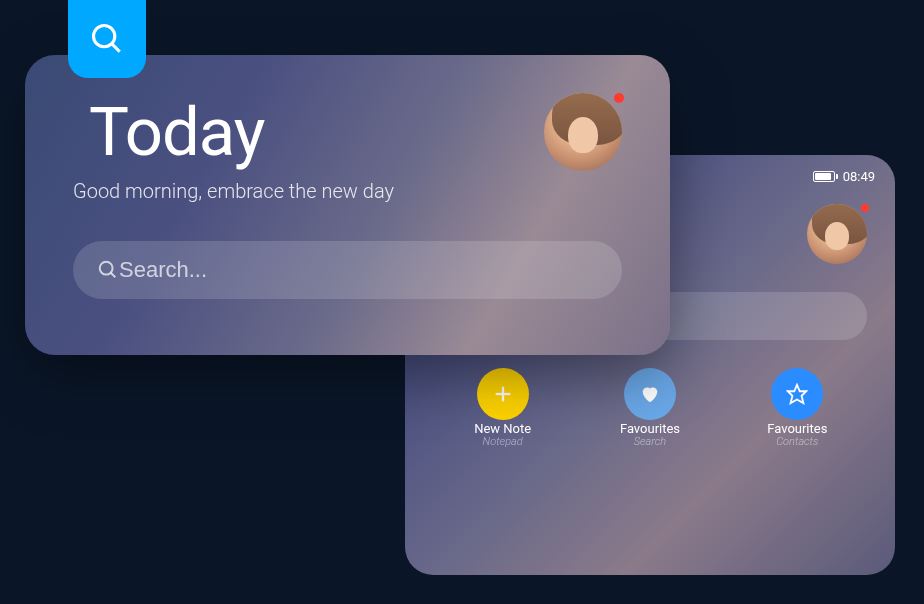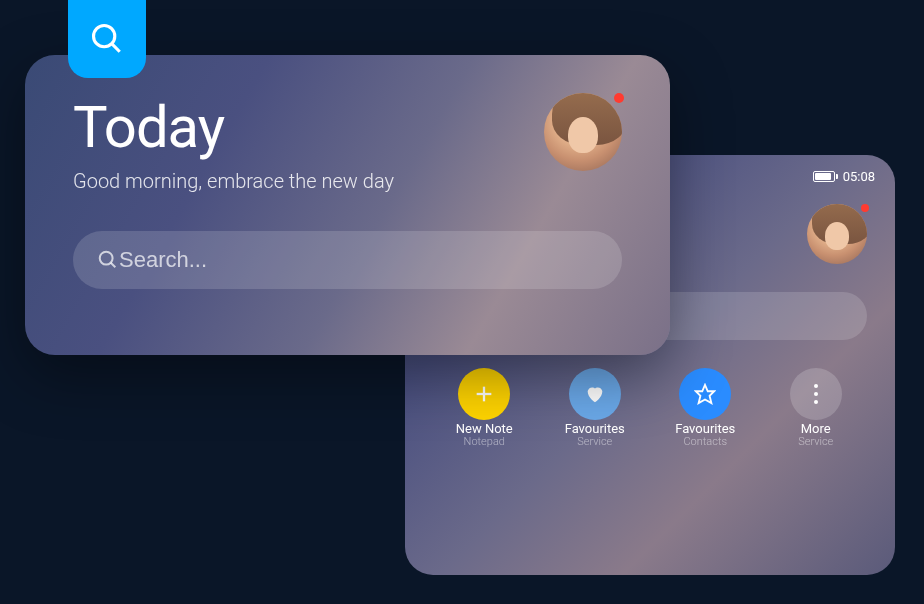--- a/index.html
+++ b/index.html
@@ -181,20 +181,21 @@
       font-size: 13px;
       font-weight: 400;
       white-space: nowrap;
     }
     
     .shortcut-sub {
       color: rgba(255,255,255,0.5);
       font-size: 11px;
       font-weight: 300;
       margin-top: -2px;
+      font-style: italic;
     }
     
     
     .card-front {
       position: absolute;
       left: 25px;
       top: 55px;
       width: 645px;
       height: 300px;
       border-radius: 30px;
@@ -205,23 +206,24 @@
     
     .card-front .header {
       display: flex;
       justify-content: space-between;
       align-items: flex-start;
       padding: 38px 48px 0 48px;
     }
     
     .card-front .title {
       color: #fff;
-      font-size: 58px;
+      font-size: 67px;
       font-weight: 400;
       letter-spacing: -1px;
+      margin-left: 16px;
     }
     
     .card-front .greeting {
       color: rgba(255,255,255,0.85);
       font-size: 20px;
       font-weight: 300;
       margin-top: 8px;
     }
     
     .card-front .avatar {
@@ -283,21 +285,21 @@
       background: #fff;
       border-radius: 50%;
     }
   </style>
 </head>
 <body>
 
 <div class="card-back">
   <div class="status-bar">
     <span class="battery-icon"></span>
-    <span>05:08</span>
+    <span>08:49</span>
   </div>
 
   <div class="header">
     <div class="title-block">
       <div class="greeting">new day</div>
     </div>
     <div class="avatar-wrap">
       <div class="avatar"></div>
       <div class="dot"></div>
     </div>
@@ -322,42 +324,31 @@
       <span class="shortcut-title">New Note</span>
       <span class="shortcut-sub">Notepad</span>
     </div>
     <div class="shortcut">
       <div class="shortcut-icon ic-lightblue">
         <svg width="22" height="22" viewBox="0 0 24 24" fill="#fff">
             <path d="M12 21s-8-5-8-12a5 5 0 0 1 8-3 5 5 0 0 1 8 3c0 7-8 12-8 12z"></path>
           </svg>
       </div>
       <span class="shortcut-title">Favourites</span>
-      <span class="shortcut-sub">Service</span>
+      <span class="shortcut-sub">Search</span>
     </div>
     <div class="shortcut">
       <div class="shortcut-icon ic-blue">
         <svg width="22" height="22" viewBox="0 0 24 24" fill="none" stroke="#fff" stroke-width="2">
             <polygon points="12,2 15,9 22,9 17,14 19,22 12,18 5,22 7,14 2,9 9,9"></polygon>
           </svg>
       </div>
       <span class="shortcut-title">Favourites</span>
       <span class="shortcut-sub">Contacts</span>
     </div>
-    <div class="shortcut">
-      <div class="shortcut-icon ic-grey">
-        <div class="dots-vert">
-            <span></span>
-            <span></span>
-            <span></span>
-          </div>
-      </div>
-      <span class="shortcut-title">More</span>
-      <span class="shortcut-sub">Service</span>
-    </div>
   </div>
 </div>
 
 <div class="card-front">
   <div class="header">
     <div>
       <div class="title">Today</div>
       <div class="greeting">Good morning, embrace the new day</div>
     </div>
     <div class="avatar-wrap">

